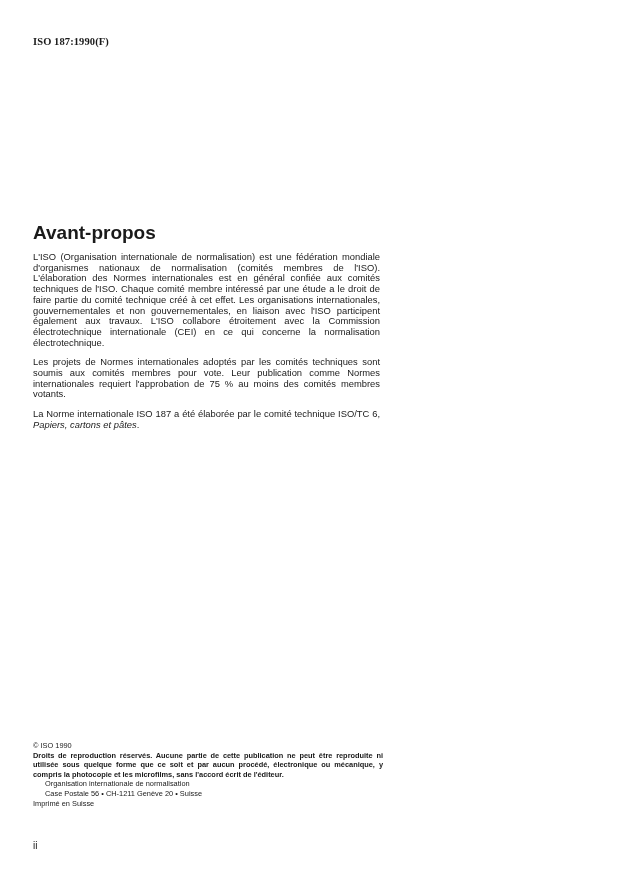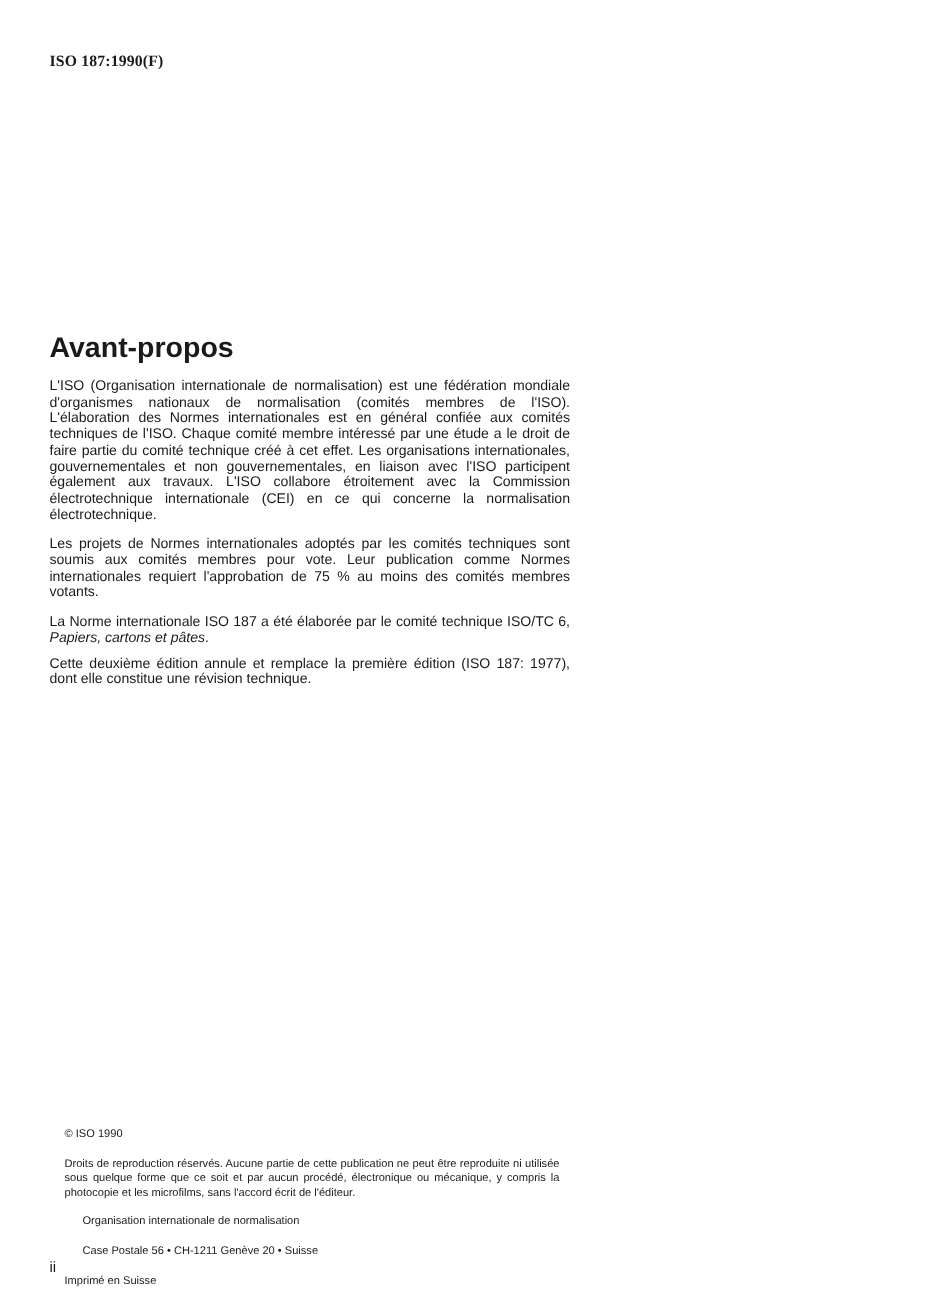--- a/index.html
+++ b/index.html
@@ -5,37 +5,36 @@
   html, body { margin: 0; padding: 0; background: #ffffff; }
   body { width: 621px; height: 877px; position: relative; overflow: hidden;
          font-family: "Liberation Sans", sans-serif; color: #1a1a1a; }
   .doc-id { position: absolute; left: 33px; top: 36px; font-size: 10.5px; font-weight: bold; letter-spacing: 0.1px; font-family: Liberation Serif, serif; }
   .heading { position: absolute; left: 33px; top: 222px; font-size: 19px; font-weight: bold; margin: 0; }
   .body { position: absolute; left: 33px; top: 252px; width: 347px; font-size: 9.4px; line-height: 10.7px; }
   .body p { margin: 0 0 9px 0; text-align: justify; }
   .body p.tight { margin-bottom: 6px; }
   .body em { }
   .footer { position: absolute; left: 33px; top: 741px; width: 350px; font-size: 7.4px; line-height: 9.6px; }
-  .footer p { margin: 10px; }
+  .footer p { margin: 0; }
   .footer .indent { padding-left: 12px; }
-  .footer .rights { text-align: justify; }
+  .footer .rights { text-align: justify; font-weight: bold; }
   .page-num { position: absolute; left: 33px; top: 840px; font-size: 10px; text-align: right; }
 </style>
 </head>
 <body>
 
 <div class="doc-id">ISO 187:1990(F)</div>
 
 <h2 class="heading">Avant-propos</h2>
 
 <div class="body">
   <p>L'ISO (Organisation internationale de normalisation) est une fédération mondiale d'organismes nationaux de normalisation (comités membres de l'ISO). L'élaboration des Normes internationales est en général confiée aux comités techniques de l'ISO. Chaque comité membre intéressé par une étude a le droit de faire partie du comité technique créé à cet effet. Les organisations internationales, gouvernementales et non gouvernementales, en liaison avec l'ISO participent également aux travaux. L'ISO collabore étroitement avec la Commission électrotechnique internationale (CEI) en ce qui concerne la normalisation électrotechnique.</p>
   <p>Les projets de Normes internationales adoptés par les comités techniques sont soumis aux comités membres pour vote. Leur publication comme Normes internationales requiert l'approbation de 75 % au moins des comités membres votants.</p>
   <p class="tight"><span>La Norme internationale ISO 187 a été élaborée par le comité technique ISO/TC 6, </span><em>Papiers, cartons et pâtes</em><span>.</span></p>
-  <p class="tight">Cette deuxième édition annule et remplace la première édition (ISO 187: 1977), dont elle constitue une révision technique.</p>
 </div>
 
 <div class="footer">
   <p>© ISO 1990</p>
   <p class="rights">Droits de reproduction réservés. Aucune partie de cette publication ne peut être reproduite ni utilisée sous quelque forme que ce soit et par aucun procédé, électronique ou mécanique, y compris la photocopie et les microfilms, sans l'accord écrit de l'éditeur.</p>
   <p class="indent">Organisation internationale de normalisation</p>
   <p class="indent">Case Postale 56 • CH-1211 Genève 20 • Suisse</p>
   <p>Imprimé en Suisse</p>
 </div>
 

